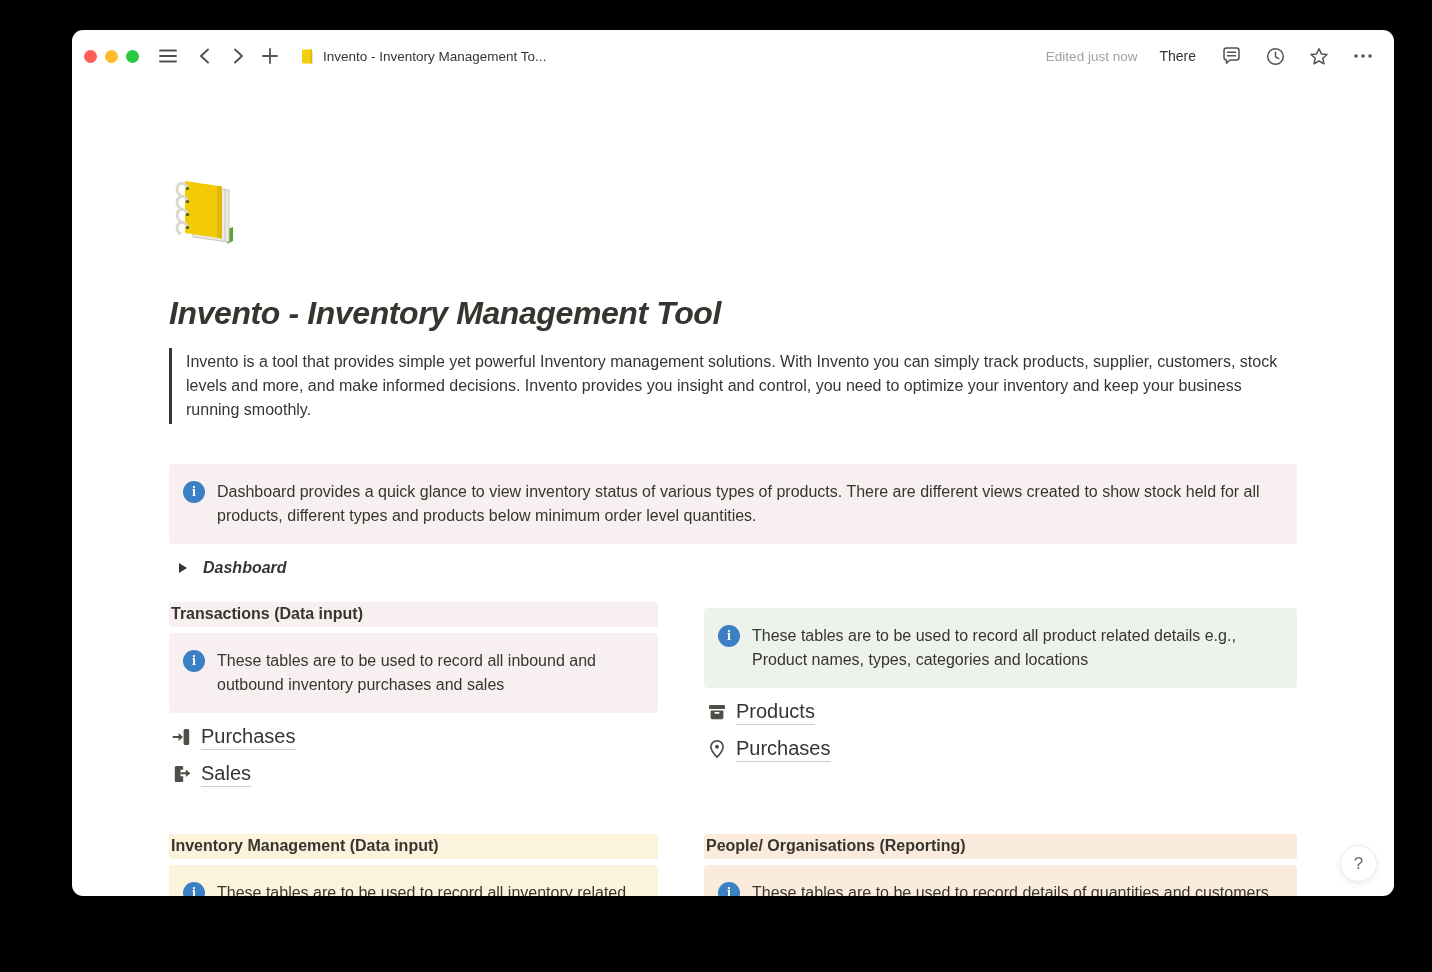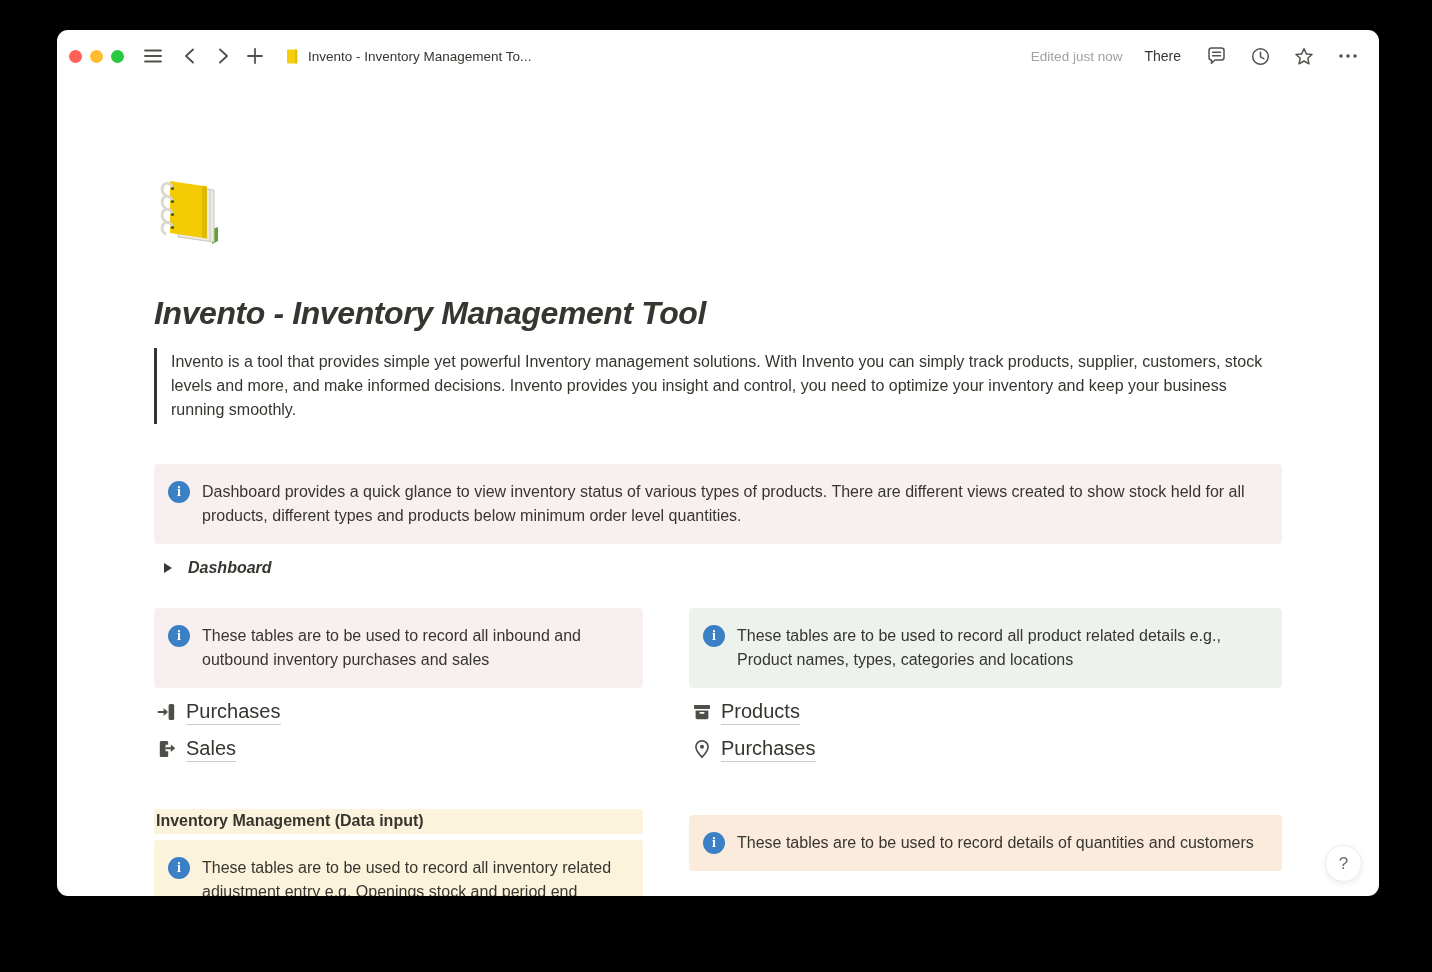--- a/index.html
+++ b/index.html
@@ -1,18 +1,18 @@
 <!DOCTYPE html>
 <html style="--text: #37352F; --gray-text: #A3A09B; --icon-gray: #54524D; --info-blue: #3B7FC4; --red-bg: #F8F0F0; --green-bg: #EDF2EC; --yellow-bg: #FBF3DB; --orange-bg: #FAEBDD; --traffic-red: #FF5F57; --traffic-yellow: #FEBC2E; --traffic-green: #28C840;"><head>
 <meta charset="utf-8">
 <style>
   * { margin:0; padding:0; box-sizing:border-box; }
   html,body { width:1432px; height:972px; background:#000; font-family:"Liberation Sans", sans-serif; }
   .window {
-    position:absolute; left:57px; top:30px; width:1322px; height:866px;
+    position:absolute; left:72px; top:30px; width:1322px; height:866px;
     background:#fff; border-radius:11px; overflow:hidden;
     box-shadow:0 10px 40px rgba(0,0,0,.55);
     color:var(--text);
   }
   
   .titlebar { display:flex; align-items:center; height:52px; padding:0 18px 0 12px; }
   .traffic { display:flex; gap:8px; align-items:center; padding:0 8px 0 0; }
   .light { width:13px; height:13px; border-radius:50%; }
   .tb-icon { display:flex; align-items:center; justify-content:center; width:26px; height:26px; border-radius:4px; color:var(--icon-gray); }
   .tb-icon svg { display:block; }
@@ -160,20 +160,21 @@
         <svg width="10" height="12" viewBox="0 0 10 12">
             <polygon points="1,1 9,6 1,11" fill="#37352F"></polygon>
           </svg>
       </span>
       <span class="toggle-label">Dashboard</span>
     </div>
 
     
     <div class="cols">
       <div class="col col-l">
+        <div class="sec-header" style="background:var(--red-bg)">Transactions (Data input)</div>
         <div class="callout" style="background:var(--red-bg)">
           <span class="info-badge">i</span>
           <span>These tables are to be used to record all inbound and outbound inventory purchases and sales</span>
         </div>
         <div class="links">
           <div class="link-row">
             <span class="link-icon">
               <svg width="20" height="20" viewBox="0 0 20 20">
                   <rect x="11.6" y="2" width="5.6" height="16" rx="1.6" fill="currentColor"></rect>
                   <line x1="1.5" y1="10" x2="8" y2="10" stroke="currentColor" stroke-width="2" stroke-linecap="round"></line>
@@ -226,20 +227,21 @@
     
     <div class="cols second">
       <div class="col col-l">
         <div class="sec-header" style="background:var(--yellow-bg)">Inventory Management (Data input)</div>
         <div class="callout" style="background:var(--yellow-bg)">
           <span class="info-badge">i</span>
           <span>These tables are to be used to record all inventory related adjustment entry e.g. Openings stock and period end physical stock checks</span>
         </div>
       </div>
       <div class="col col-r">
+        <div class="sec-header" style="background:var(--orange-bg)">People/ Organisations (Reporting)</div>
         <div class="callout" style="background:var(--orange-bg)">
           <span class="info-badge">i</span>
           <span>These tables are to be used to record details of quantities and customers</span>
         </div>
       </div>
     </div>
 
   </div>
 
   <div class="help-btn">?</div>

